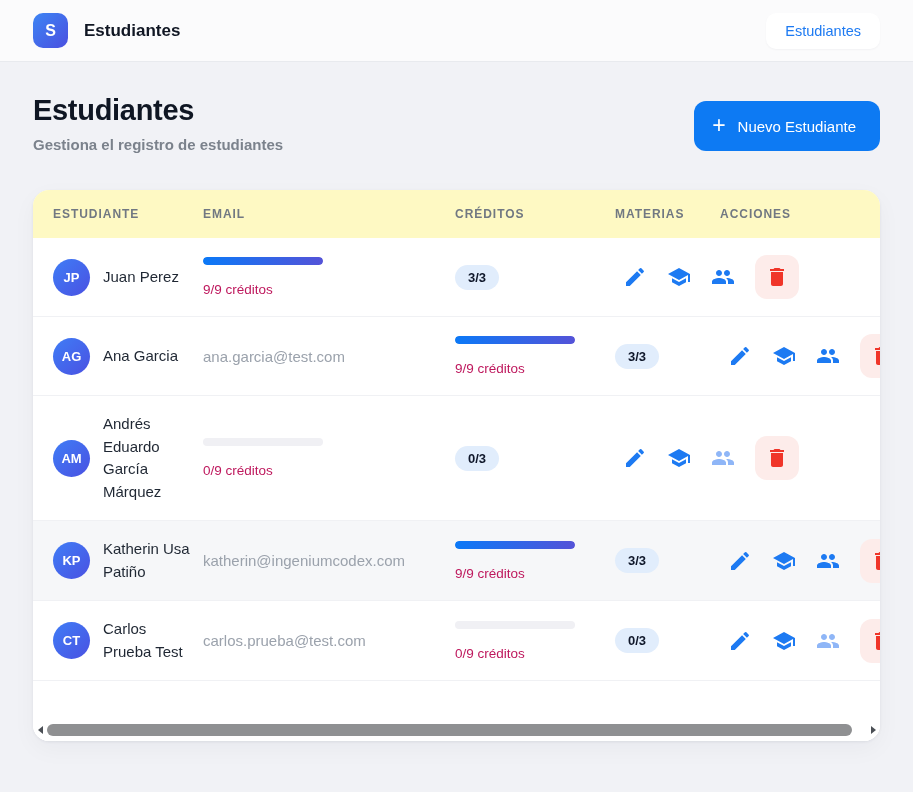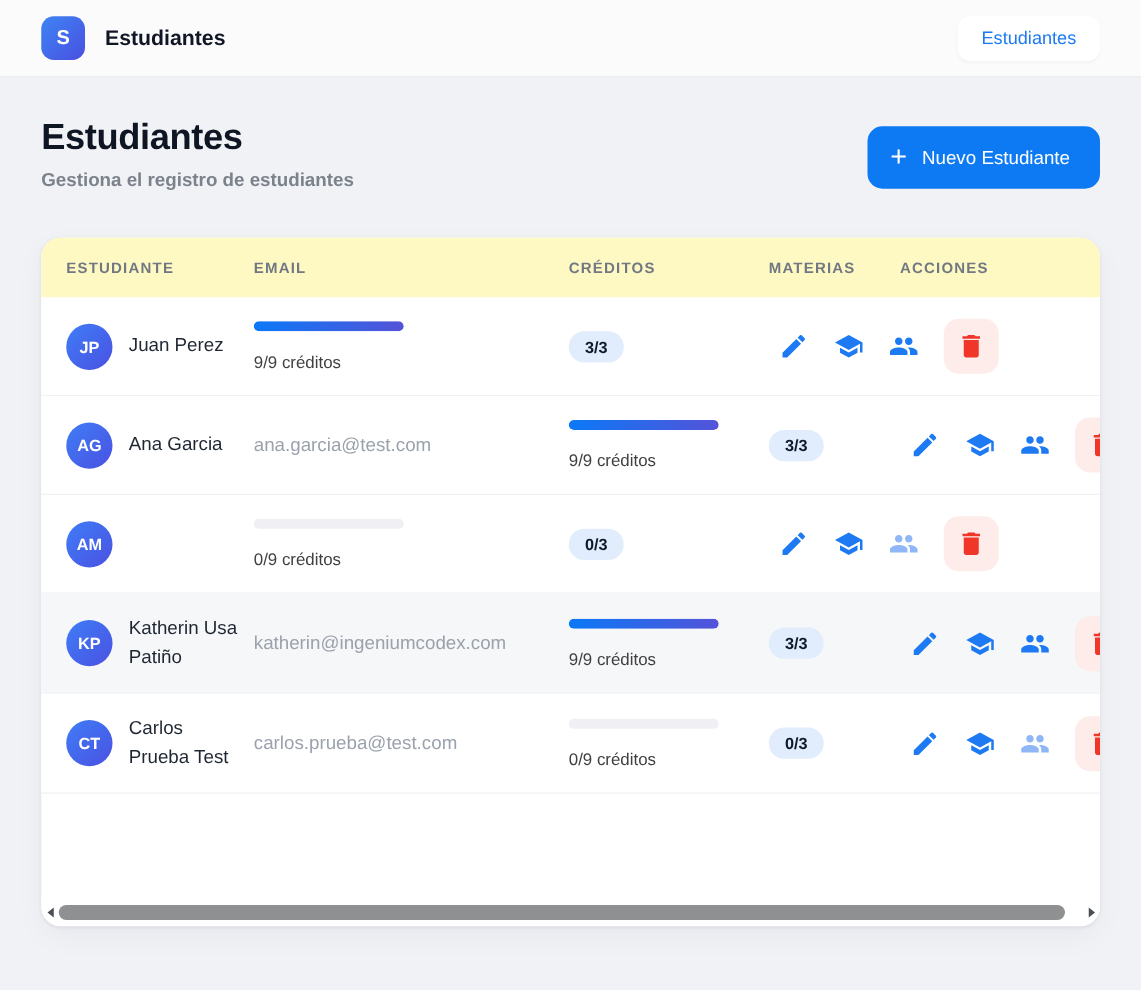--- a/index.html
+++ b/index.html
@@ -80,21 +80,21 @@
   .student-name { width:88px; font-size:15px; color:#1f2733; line-height:22.5px; }
   .email { font-size:15px; color:#9ba2ac; }
 
   .progress-track {
     width:120px; height:8px; border-radius:4px; background:#f0f0f4; overflow:hidden;
   }
   .progress-fill {
     height:100%; border-radius:4px;
     background:linear-gradient(90deg,#0b79f7,#5453d8);
   }
-  .credits-label { margin-top:17px; font-size:13.5px; color:#404040; }
+  .credits-label { margin-top:17px; font-size:13.5px; color:#be185d; }
 
   .badge {
     display:inline-block; padding:5px 13px; border-radius:999px;
     background:#e1edfc; color:#0f172a; font-size:13px; font-weight:700;
   }
 
   .actions-cell { display:flex; align-items:center; gap:20px; padding-left:8px; }
   .icon-btn {
     background:none; border:none; cursor:pointer; padding:0;
     width:24px; height:24px; color:#1d7af2; display:flex; align-items:center; justify-content:center;
@@ -238,20 +238,21 @@
               </svg>
       </button>
     </div>
   </div>
 
   <div class="row">
     <div class="cell student-cell">
       <div class="avatar">
               <span>AM</span>
             </div>
+      <div class="student-name">Andrés Eduardo García Márquez</div>
     </div>
     <div class="cell">
       <div class="progress-track">
         <div class="progress-fill" style="width: 0%;"></div>
       </div>
       <div class="credits-label">0/9 créditos</div>
     </div>
     <div class="cell">
       <span class="badge">0/3</span>
     </div>

